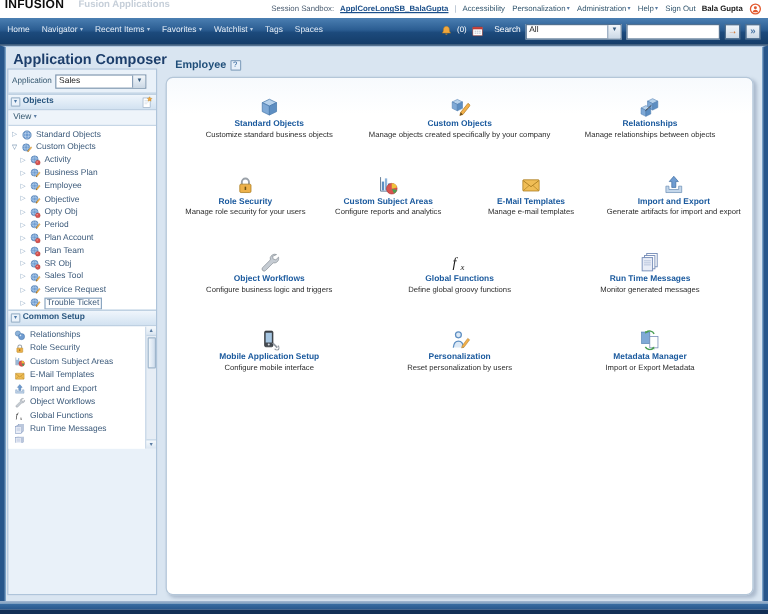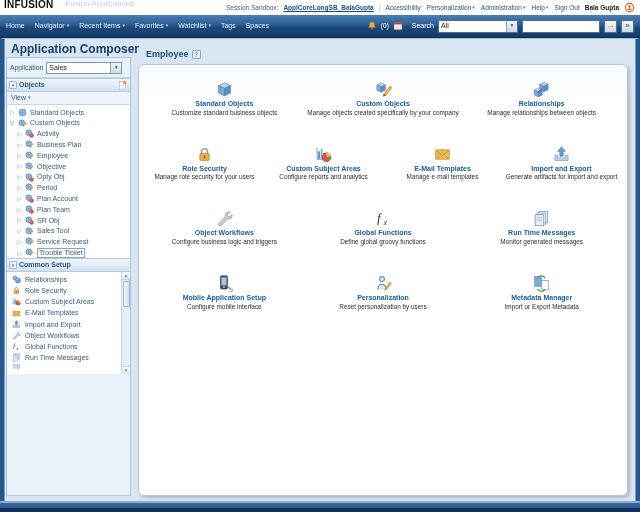--- a/index.html
+++ b/index.html
@@ -5,21 +5,21 @@
 *{margin:0;padding:0;box-sizing:border-box;}
 html,body{width:640px;height:512px;overflow:hidden;}
 body{font-family:"Liberation Sans",sans-serif;background:#0a2342;line-height:1.1;}
 a{cursor:pointer;}
 .page{position:relative;width:640px;height:512px;background:#d9e5f1;overflow:hidden;}
 
 
 .utility{position:absolute;top:0;left:0;width:100%;height:15px;background:#fff;display:flex;padding:0 5px 0 4px;z-index:6;}
 .logo{font-size:10px;font-weight:bold;color:#0d0d0d;letter-spacing:.2px;position:relative;line-height:1;}
 .logo:after{content:"";position:absolute;left:11px;right:0;bottom:-2px;height:2px;background:linear-gradient(90deg,#2e6db5,#9dc3e6);}
-.product{font-size:8px;color:#c6cfd9;margin-left:12px;}
+.product{font-size:8px;color:#c6cfd9;margin-left:12px;font-weight:bold;}
 .u-right{margin-left:auto;display:flex;align-items:center;gap:5px;font-size:6.5px;color:#4a5c70;}
 .session-link{color:#1b4f8a;font-weight:bold;text-decoration:underline;}
 .u-sep{color:#9fb0c2;}
 .u-link{color:#33566e;text-decoration:none;display:inline-flex;align-items:center;gap:1px;}
 .dd-arrow{font-size:5px;color:#5a7ca3;}
 .user-name{color:#1a1a1a;font-weight:bold;}
 .avatar{width:11px;height:11px;display:inline-block;}
 
 
 .nav{position:absolute;top:15px;left:0;width:100%;height:23px;background:linear-gradient(180deg,#4b7fb2 0%,#2b5d92 45%,#1c4a7c 55%,#143c68 100%);border-bottom:1px solid #0e3057;display:flex;align-items:center;padding:0 6px;z-index:6;}

